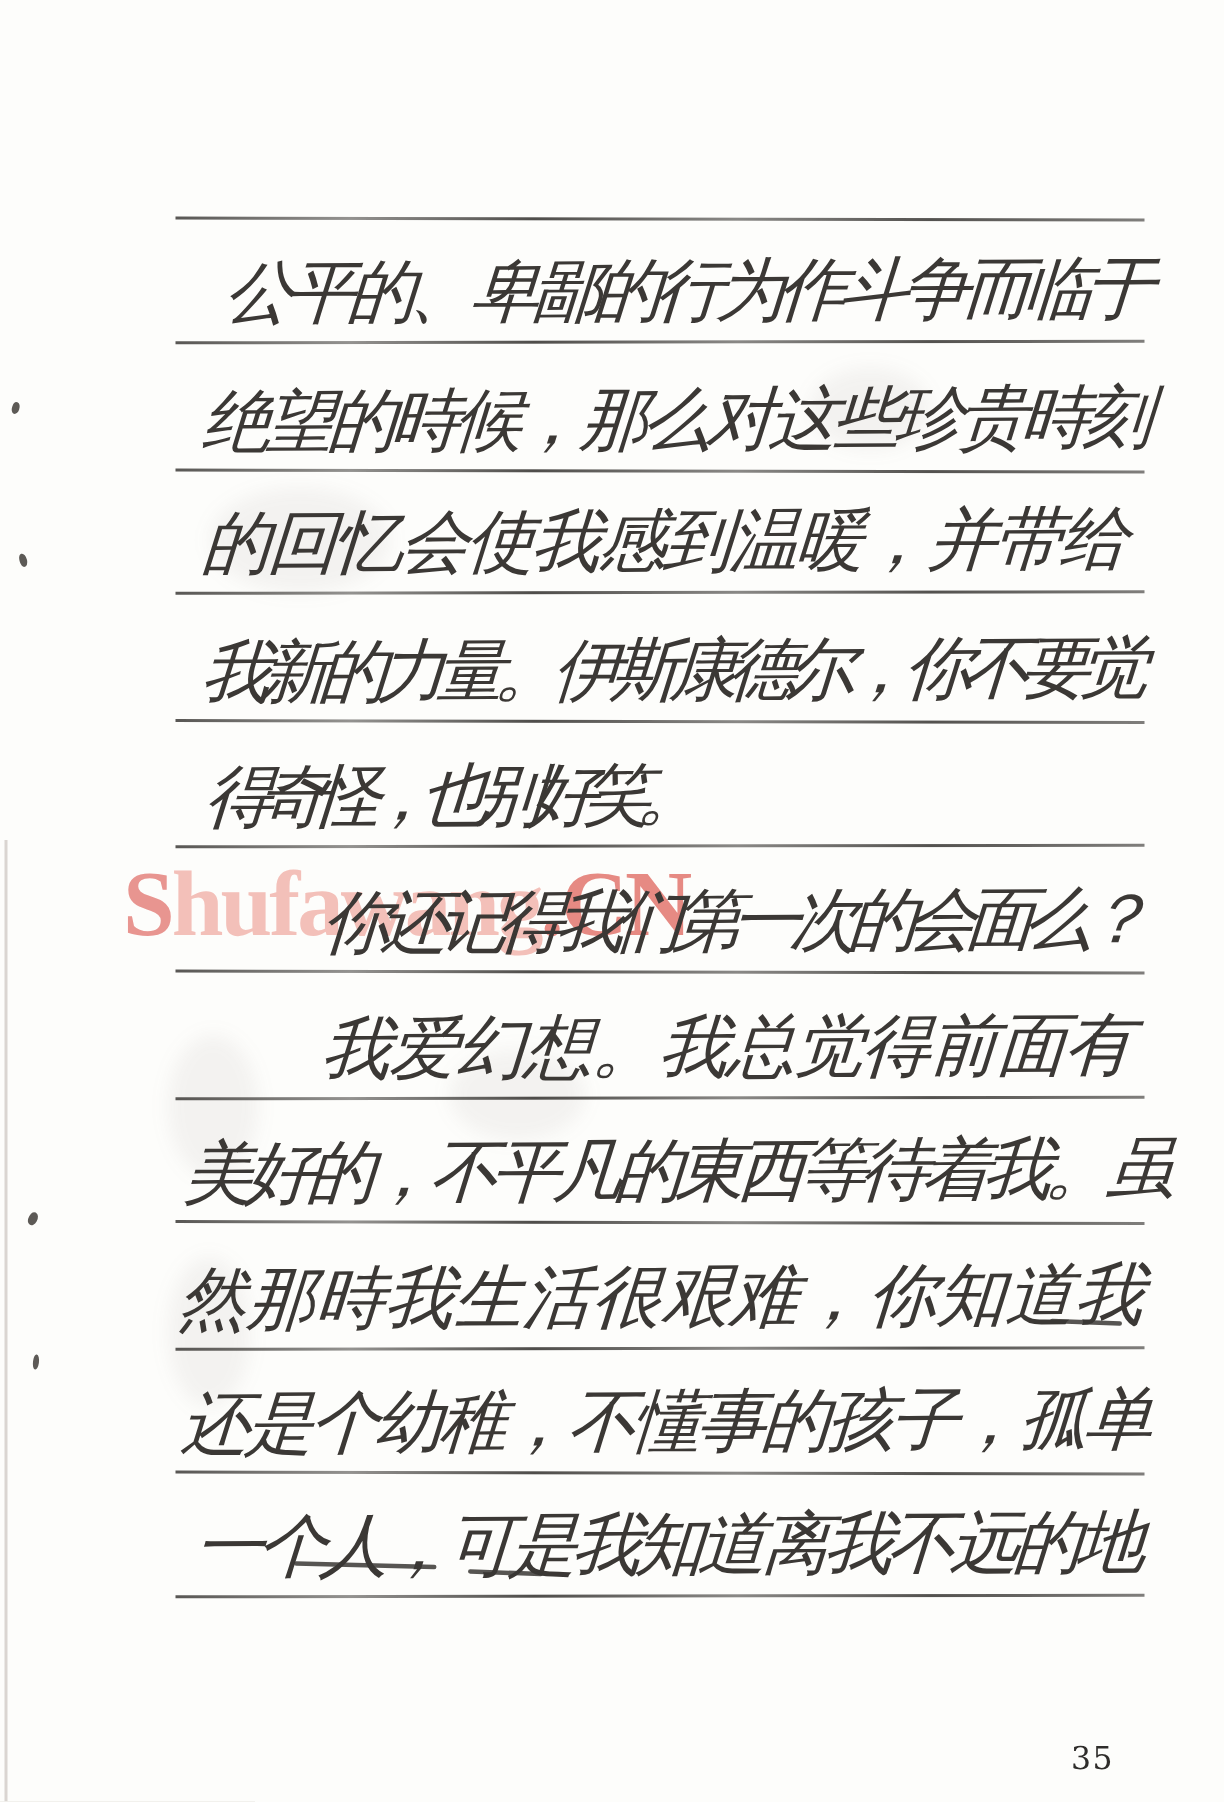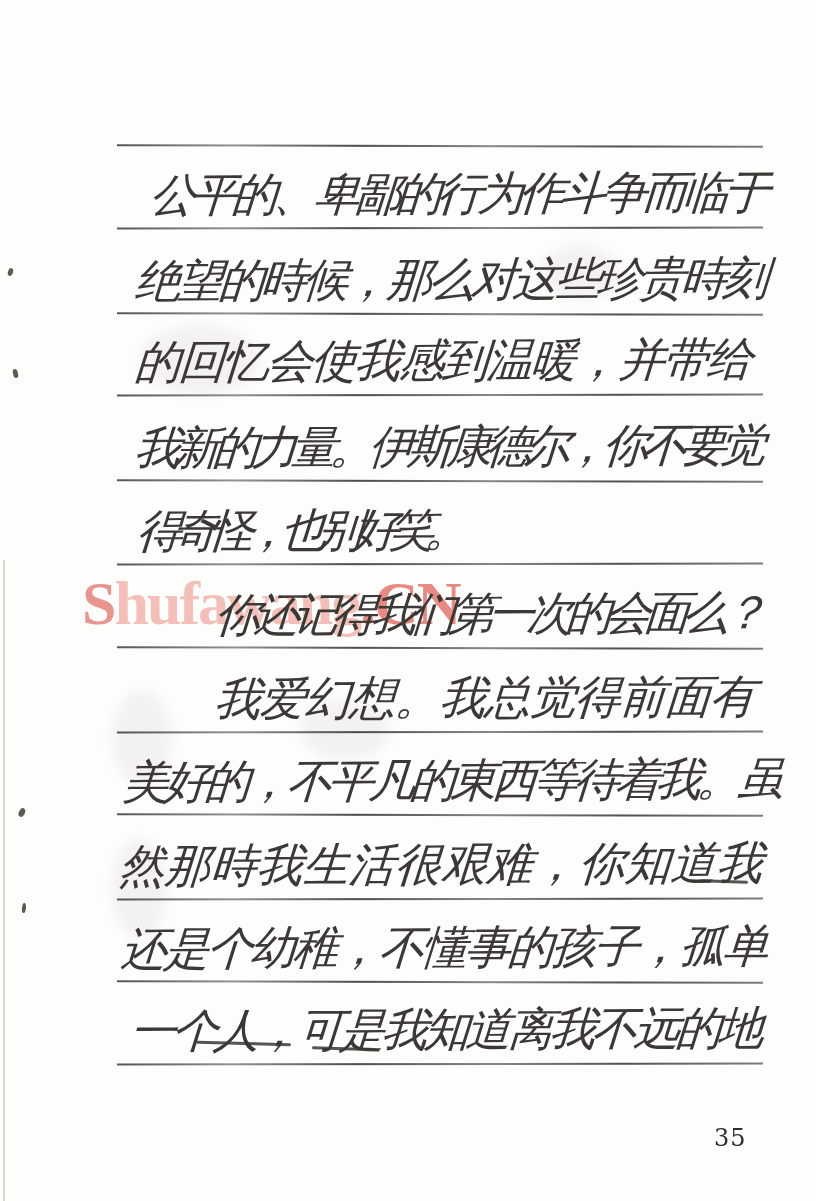--- a/index.html
+++ b/index.html
@@ -70,23 +70,23 @@
   .r9 {top:836px; left:117px;letter-spacing:0px;}
   .r10{top:919px; left:119px;letter-spacing:-3px;}
   .r11{top:1001px;left:128px;letter-spacing:-4px;}
   
   .uline{position:absolute;height:3px;background:rgba(58,55,52,0.85);border-radius:2px;z-index:3;}
   .u1{left:700px;top:880px;width:48px;transform:rotate(2deg);}
   .u2{left:196px;top:1042px;width:95px;transform:rotate(1.5deg);}
   .u3{left:312px;top:1047px;width:50px;transform:rotate(2deg);}
   
   .page-number{
-    position:absolute;left:714px;top:1124px;
+    position:absolute;left:714px;top:1160px;
     font-family:"DejaVu Serif",serif;
-    font-size:24px;color:#2f2d2b;letter-spacing:1px;
+    font-size:21px;color:#2f2d2b;letter-spacing:1px;
     z-index:3;
   }
 </style>
 </head>
 <body>
 
 <div class="page">
 
   <div class="page-edge"></div>
 

